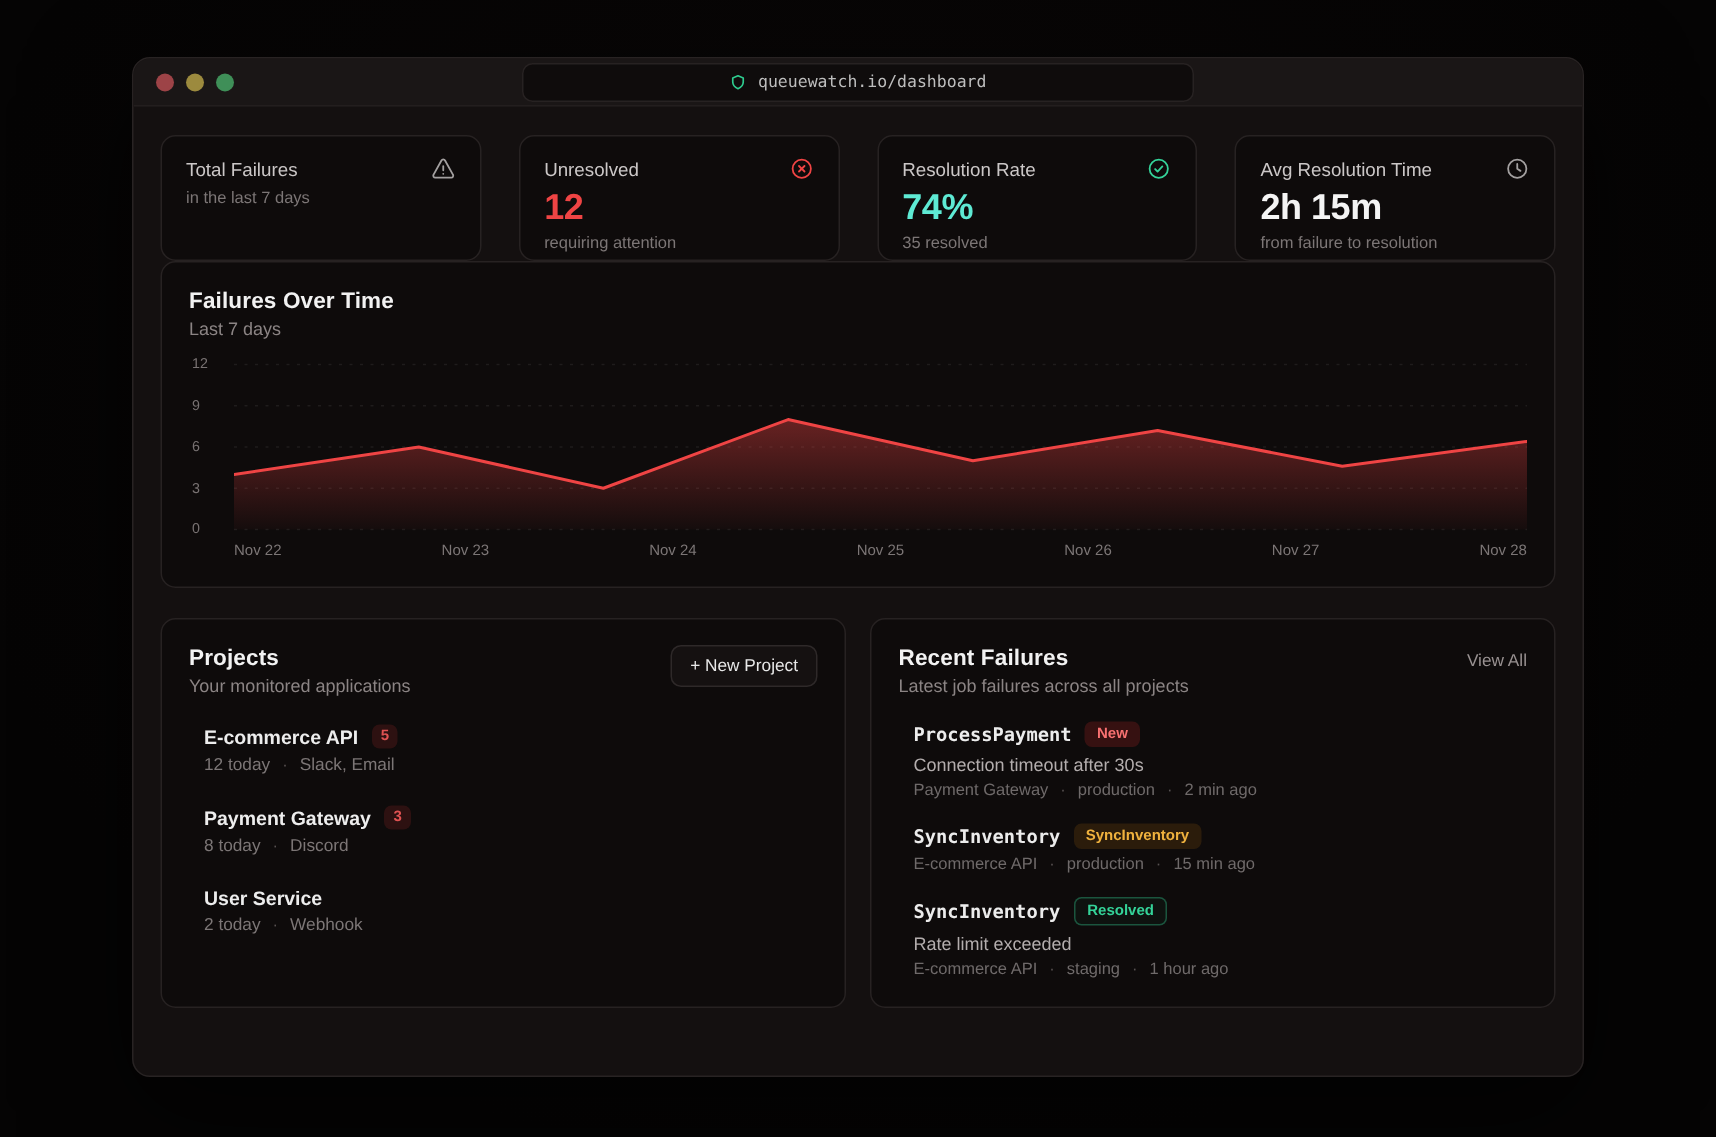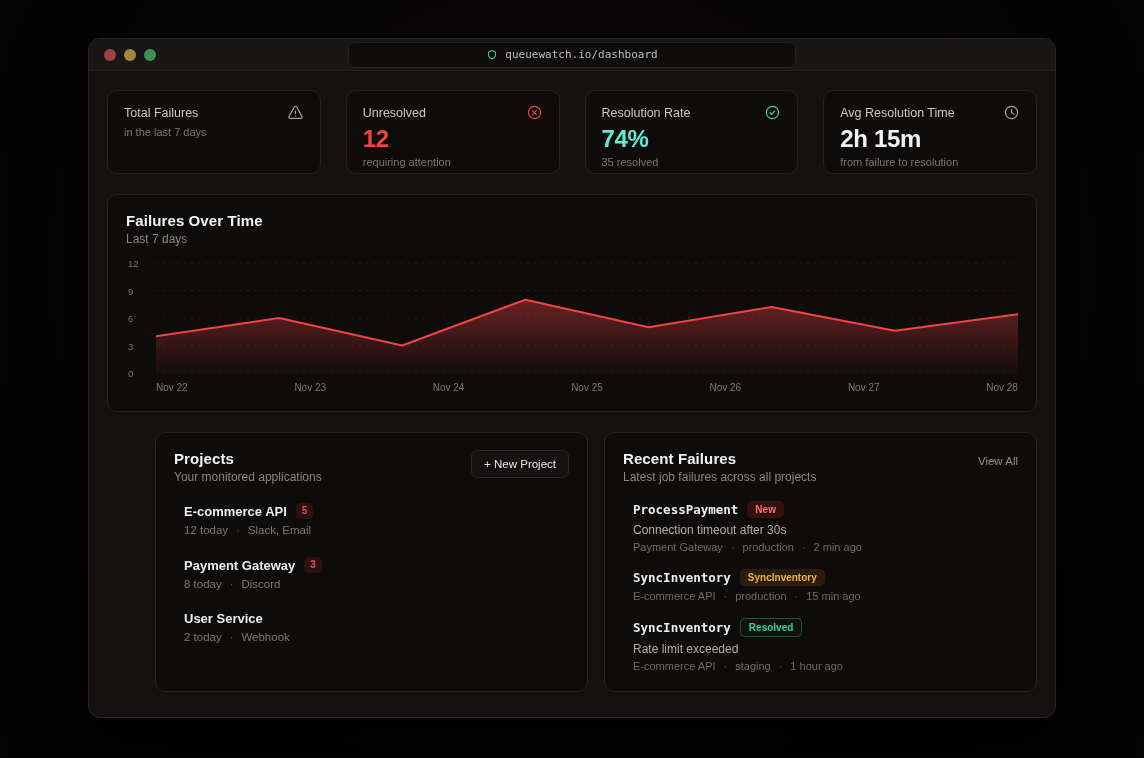--- a/index.html
+++ b/index.html
@@ -29,41 +29,41 @@
     width:448px; height:26px; background:#0f0c0c; border:1px solid #272222;
     border-radius:7px; display:flex; align-items:center; justify-content:center; gap:7px;
     cursor:text;
   }
   .url-text { font-family:"DejaVu Sans Mono", monospace; font-size:11px; color:#bdbdbd; }
   .shield svg { display:block; }
   
   .content { padding:19px 18px; }
   .card { background:#0e0b0b; border:1px solid #272222; border-radius:10px; }
   
-  .stats-grid { display:grid; grid-template-columns:repeat(4,1fr); gap:25px; margin-bottom:20px; }
+  .stats-grid { display:grid; grid-template-columns:repeat(4,1fr); gap:25px; }
   .stat-card { padding:13px 16px 14px; height:84px; }
   .stat-head { display:flex; justify-content:space-between; align-items:center; }
   .stat-label { font-size:12.5px; color:#cbc7c7; font-weight:500; }
   .stat-icon svg { width:17px; height:17px; display:block; }
   .stat-value { font-size:24px; font-weight:700; color:#f4f4f4; margin-top:6px; letter-spacing:-0.3px; line-height:1; }
   .stat-value.red { color:#ef4444; }
   .stat-value.green { color:#5eead4; }
   .stat-sub { font-size:11px; color:#7c7676; margin-top:5px; }
   
   .chart-card { padding:17px 18px 13px; margin-bottom:20px; height:218px; }
   .panel-title { font-size:15px; font-weight:700; color:#f2f2f2; letter-spacing:0.1px; }
   .panel-sub { font-size:12px; color:#8b8484; margin-top:3px; }
   .chart-area { position:relative; margin-top:13px; padding-left:30px; }
   .y-labels { position:absolute; left:2px; top:0; width:26px; height:118px; }
   .y-labels span { position:absolute; left:0; font-size:9.5px; color:#787272; transform:translateY(-50%); }
   .chart-svg { width:100%; height:118px; display:block; }
   .x-labels { display:flex; justify-content:space-between; margin-top:5px; padding-left:30px; }
   .x-labels span { font-size:10px; color:#7c7676; }
   
-  .bottom-grid { display:grid; grid-template-columns:1fr 1fr; gap:16px;margin-left:48px; }
+  .bottom-grid { display:grid; grid-template-columns:1fr 1fr; gap:16px; }
   .panel { padding:17px 18px; height:260px; }
   .panel-head { display:flex; justify-content:space-between; align-items:flex-start; }
   .new-project-btn {
     font-family:inherit; font-size:11.5px; color:#e8e8e8; background:#151111;
     border:1px solid #2e2929; border-radius:7px; padding:7px 12px; cursor:pointer;
   }
   .view-all { font-size:11.5px; color:#989191; margin-top:5px; cursor:pointer; }
   .project-list { margin-top:19px; padding-left:10px; }
   .project-item { margin-bottom:21px; cursor:pointer; }
   .name-row { display:flex; align-items:center; gap:9px; }

